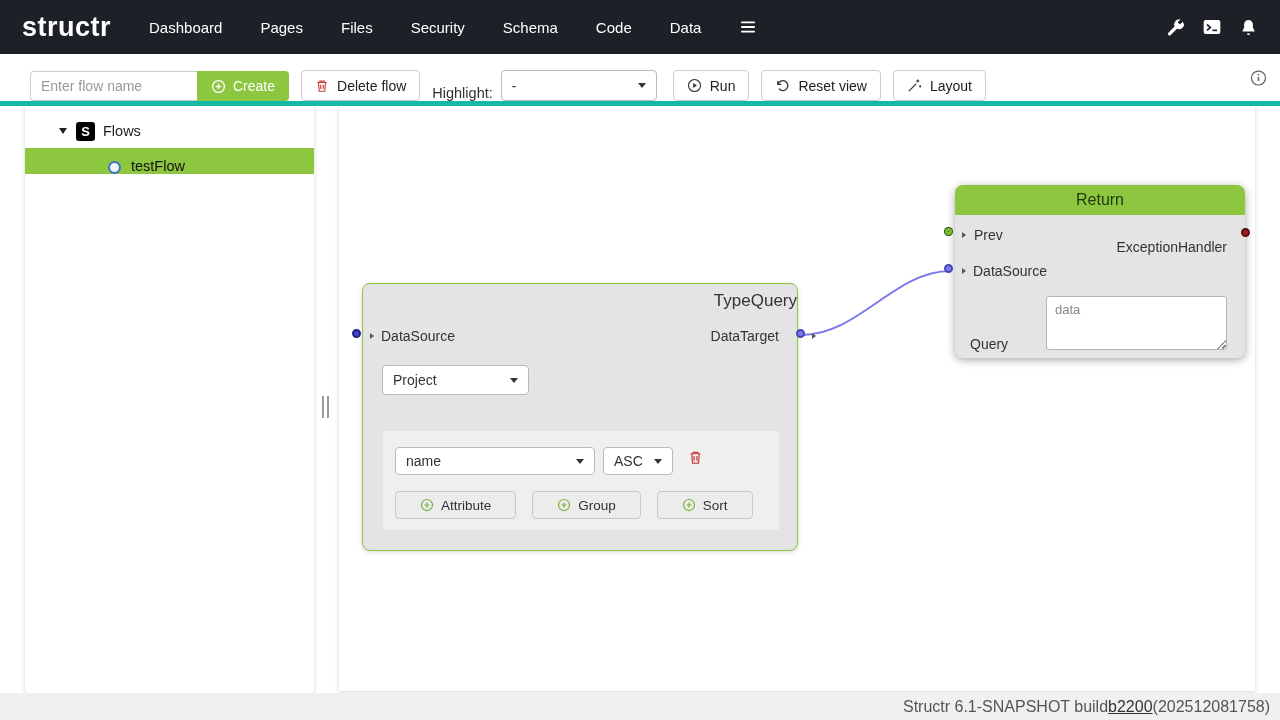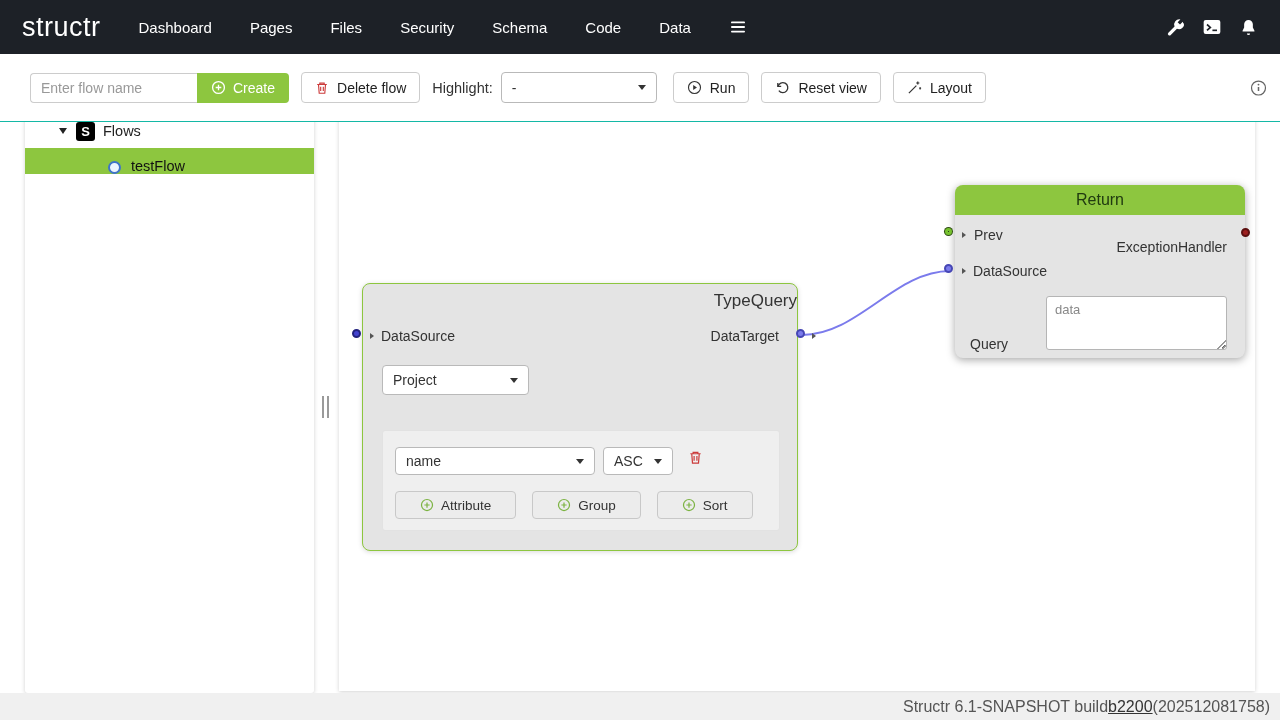--- a/index.html
+++ b/index.html
@@ -4,29 +4,29 @@
 <title>Structr Flows</title>
 <style>
   *{margin:0;padding:0;box-sizing:border-box}
   html,body{width:1280px;height:720px;overflow:hidden;background:#fff;
     font-family:"Liberation Sans","DejaVu Sans",sans-serif;}
   #app{position:relative;width:1280px;height:720px;background:#fff}
 
   
   .header{position:absolute;top:0;left:0;right:0;height:54px;background:#1d2127;
     display:flex;align-items:center;padding:0 22px;color:#fff;z-index:10}
-  .logo{font-size:27px;font-weight:normal;letter-spacing:.5px;margin-right:38px;cursor:pointer}
+  .logo{font-size:27px;font-weight:bold;letter-spacing:.5px;margin-right:38px;cursor:pointer}
   .nav{display:flex;align-items:center;gap:38px}
   .nav-item{font-size:15px;color:#fff;cursor:pointer;white-space:nowrap}
   .header-icons{margin-left:auto;display:flex;align-items:center;gap:17px}
   .hicon{display:flex;cursor:pointer}
 
   
-  .toolbar{position:absolute;top:54px;left:0;right:0;height:68px;background:#fff;
-    border-bottom:1px solid #14b8a6;display:flex;align-items:center;padding:0 30px;z-index:9}
+  .toolbar{position:absolute;top:54px;left:0;right:0;height:52px;background:#fff;
+    border-bottom:5px solid #14b8a6;display:flex;align-items:flex-end;padding:0 30px;z-index:9}
   .flow-input{width:167px;height:30px;border:1px solid #ccc;border-right:none;
     border-radius:4px 0 0 4px;padding:0 10px;font-size:14px;color:#333;outline:none}
   .flow-input::placeholder{color:#999}
   .create-btn{height:30px;background:#8dc63f;color:#fff;border:none;border-radius:0 4px 4px 0;
     display:inline-flex;align-items:center;gap:7px;padding:0 14px;font-size:14px;cursor:pointer}
   .tb-btn{height:31px;background:#fff;border:1px solid #ccc;border-radius:4px;
     display:inline-flex;align-items:center;gap:8px;padding:0 13px;font-size:14px;color:#222;cursor:pointer}
   .ml12{margin-left:12px}.ml16{margin-left:16px}
   .hl-label{margin-left:12px;font-size:14.5px;color:#333}
   .select{background:#fff;border:1px solid #b9b9b9;border-radius:4px;display:flex;align-items:center;

